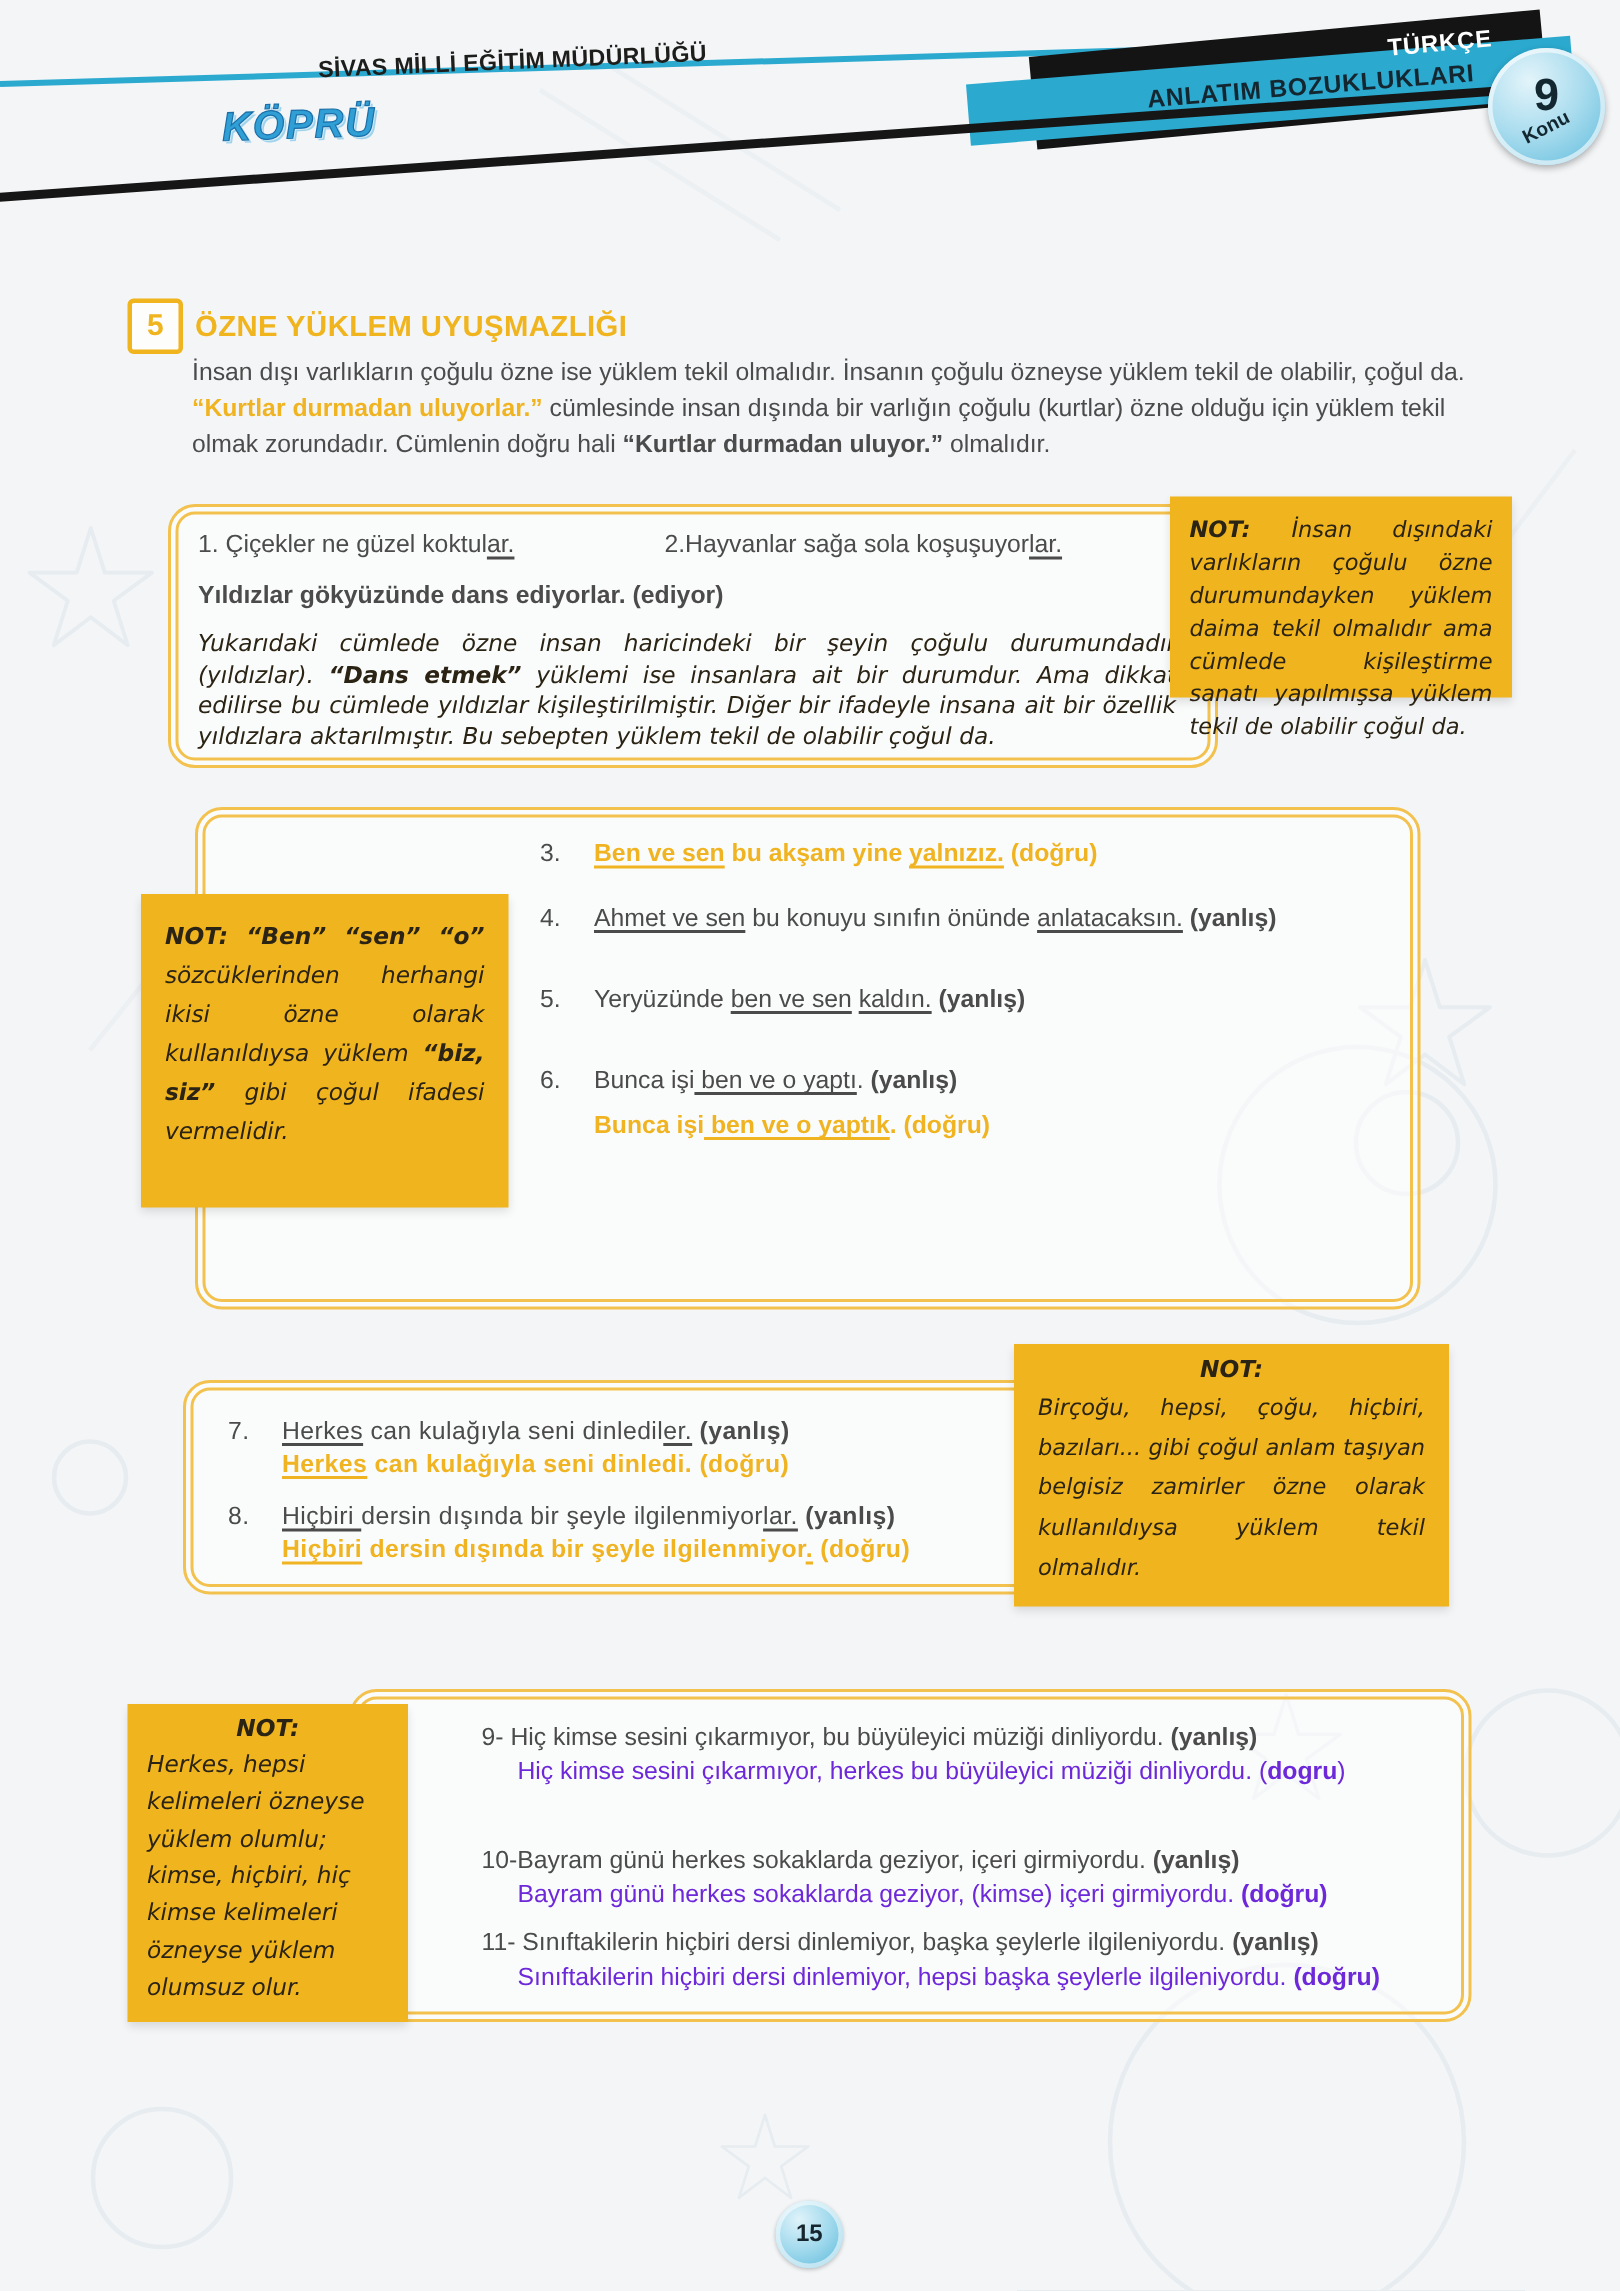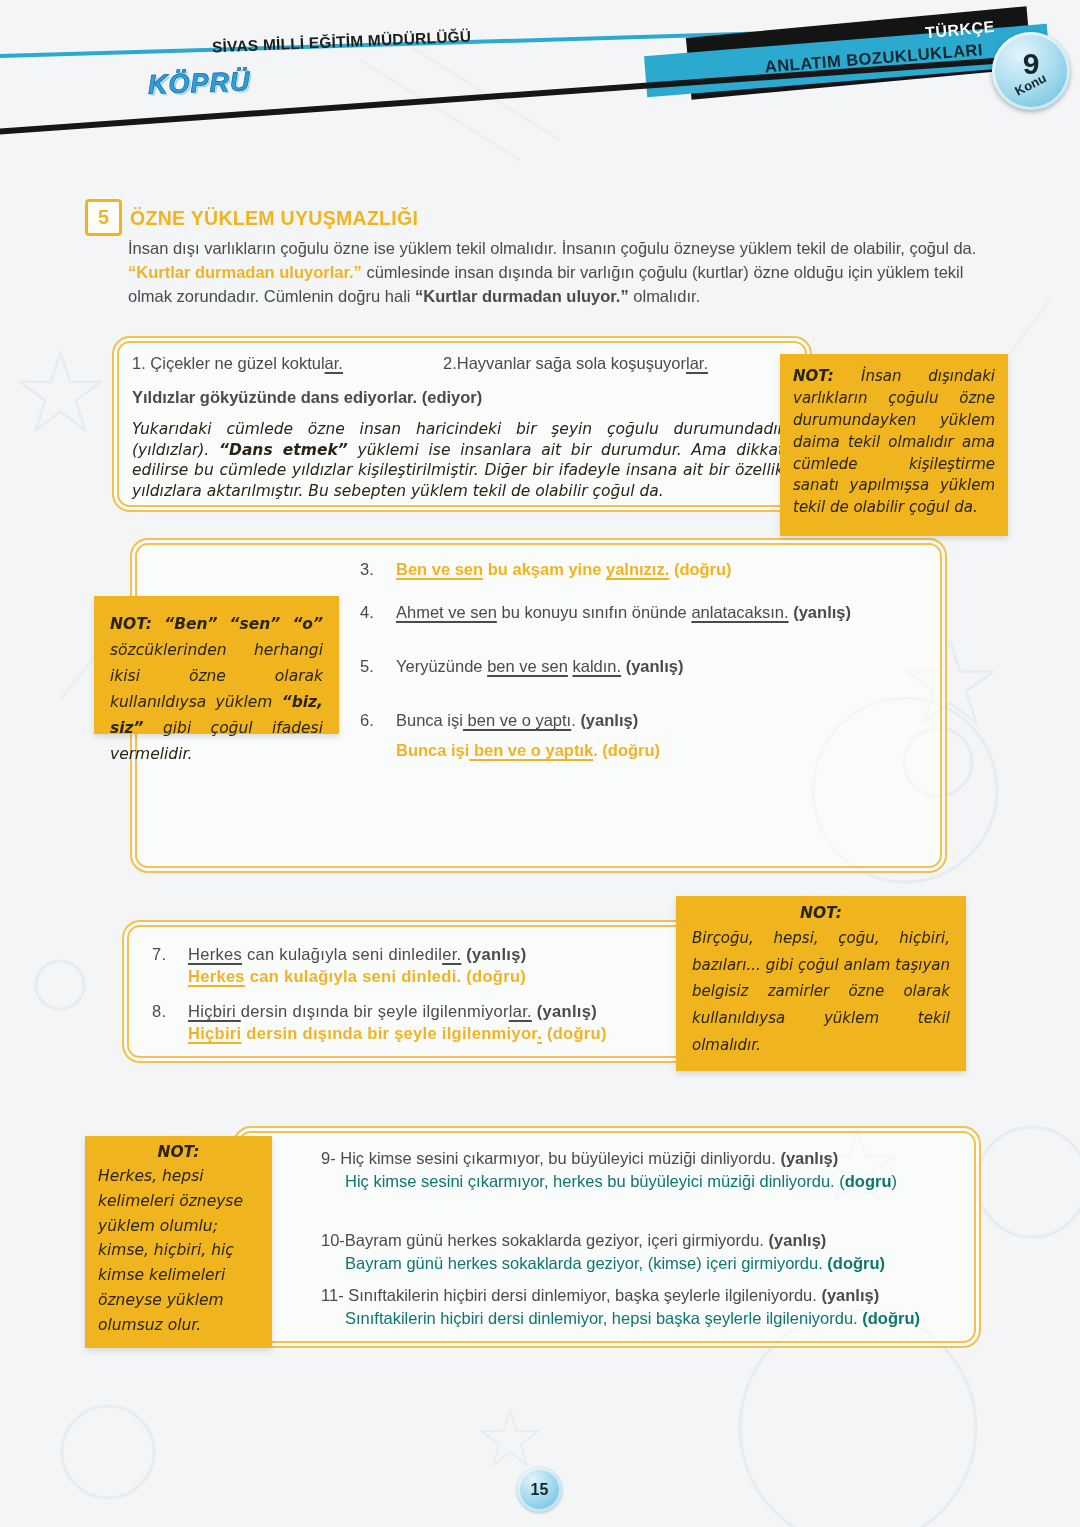--- a/index.html
+++ b/index.html
@@ -69,27 +69,27 @@
   .box3{left:122px;top:920px;width:577px;height:143px;padding:23px 16px 0 28px;font-size:16.5px;letter-spacing:.3px;}
   .box3 .wrong{margin-bottom:3px;}
   .box3 .ex7{margin-bottom:16px;display:flex;}
   .box3 .ex8{display:flex;}
   .box4{left:233px;top:1126px;width:748px;height:222px;padding:21px 20px 0 86px;font-size:16.5px;}
   .box4 .r-line{margin-left:24px;margin-top:4px;}
   .box4 .i9{margin-bottom:40px;}
   .box4 .i10{margin-bottom:13px;}
   
   .gold-b{color:var(--gold-text);font-weight:700;}
-  .gold-r{color:#0f766e;}
+  .gold-r{color:#6d28d9;}
   
   .hand{font-family:"DejaVu Sans",sans-serif;font-style:italic;color:#2b2415;}
   .note{position:absolute;background:var(--gold);z-index:5;box-shadow:0 3px 6px rgba(0,0,0,.12);}
-  .note1{left:780px;top:331px;width:228px;height:182px;padding:12px 13px;
-    font-size:15px;line-height:1.46;text-align:justify;margin-top:23px;}
-  .note2{left:94px;top:596px;width:245px;height:138px;padding:15px 16px;
+  .note1{left:780px;top:331px;width:228px;height:134px;padding:12px 13px;
+    font-size:15px;line-height:1.46;text-align:justify;}
+  .note2{left:94px;top:596px;width:245px;height:209px;padding:15px 16px;
     font-size:15.5px;line-height:1.68;text-align:justify;}
   .note3{left:676px;top:896px;width:290px;height:175px;padding:8px 16px 0;}
   .note-title{text-align:center;font-weight:700;font-size:15.5px;margin-bottom:3px;}
   .note3-body{font-size:15px;line-height:1.78;text-align:justify;}
   .note4{left:85px;top:1136px;width:187px;height:212px;padding:7px 13px 0;}
   .note4-body{font-size:15.5px;line-height:1.6;}
   
   .b{font-weight:700;}
   .u{text-decoration:underline;text-underline-offset:3px;text-decoration-thickness:1.5px;margin-top:48px;}
   .y{color:var(--gold-text);}

